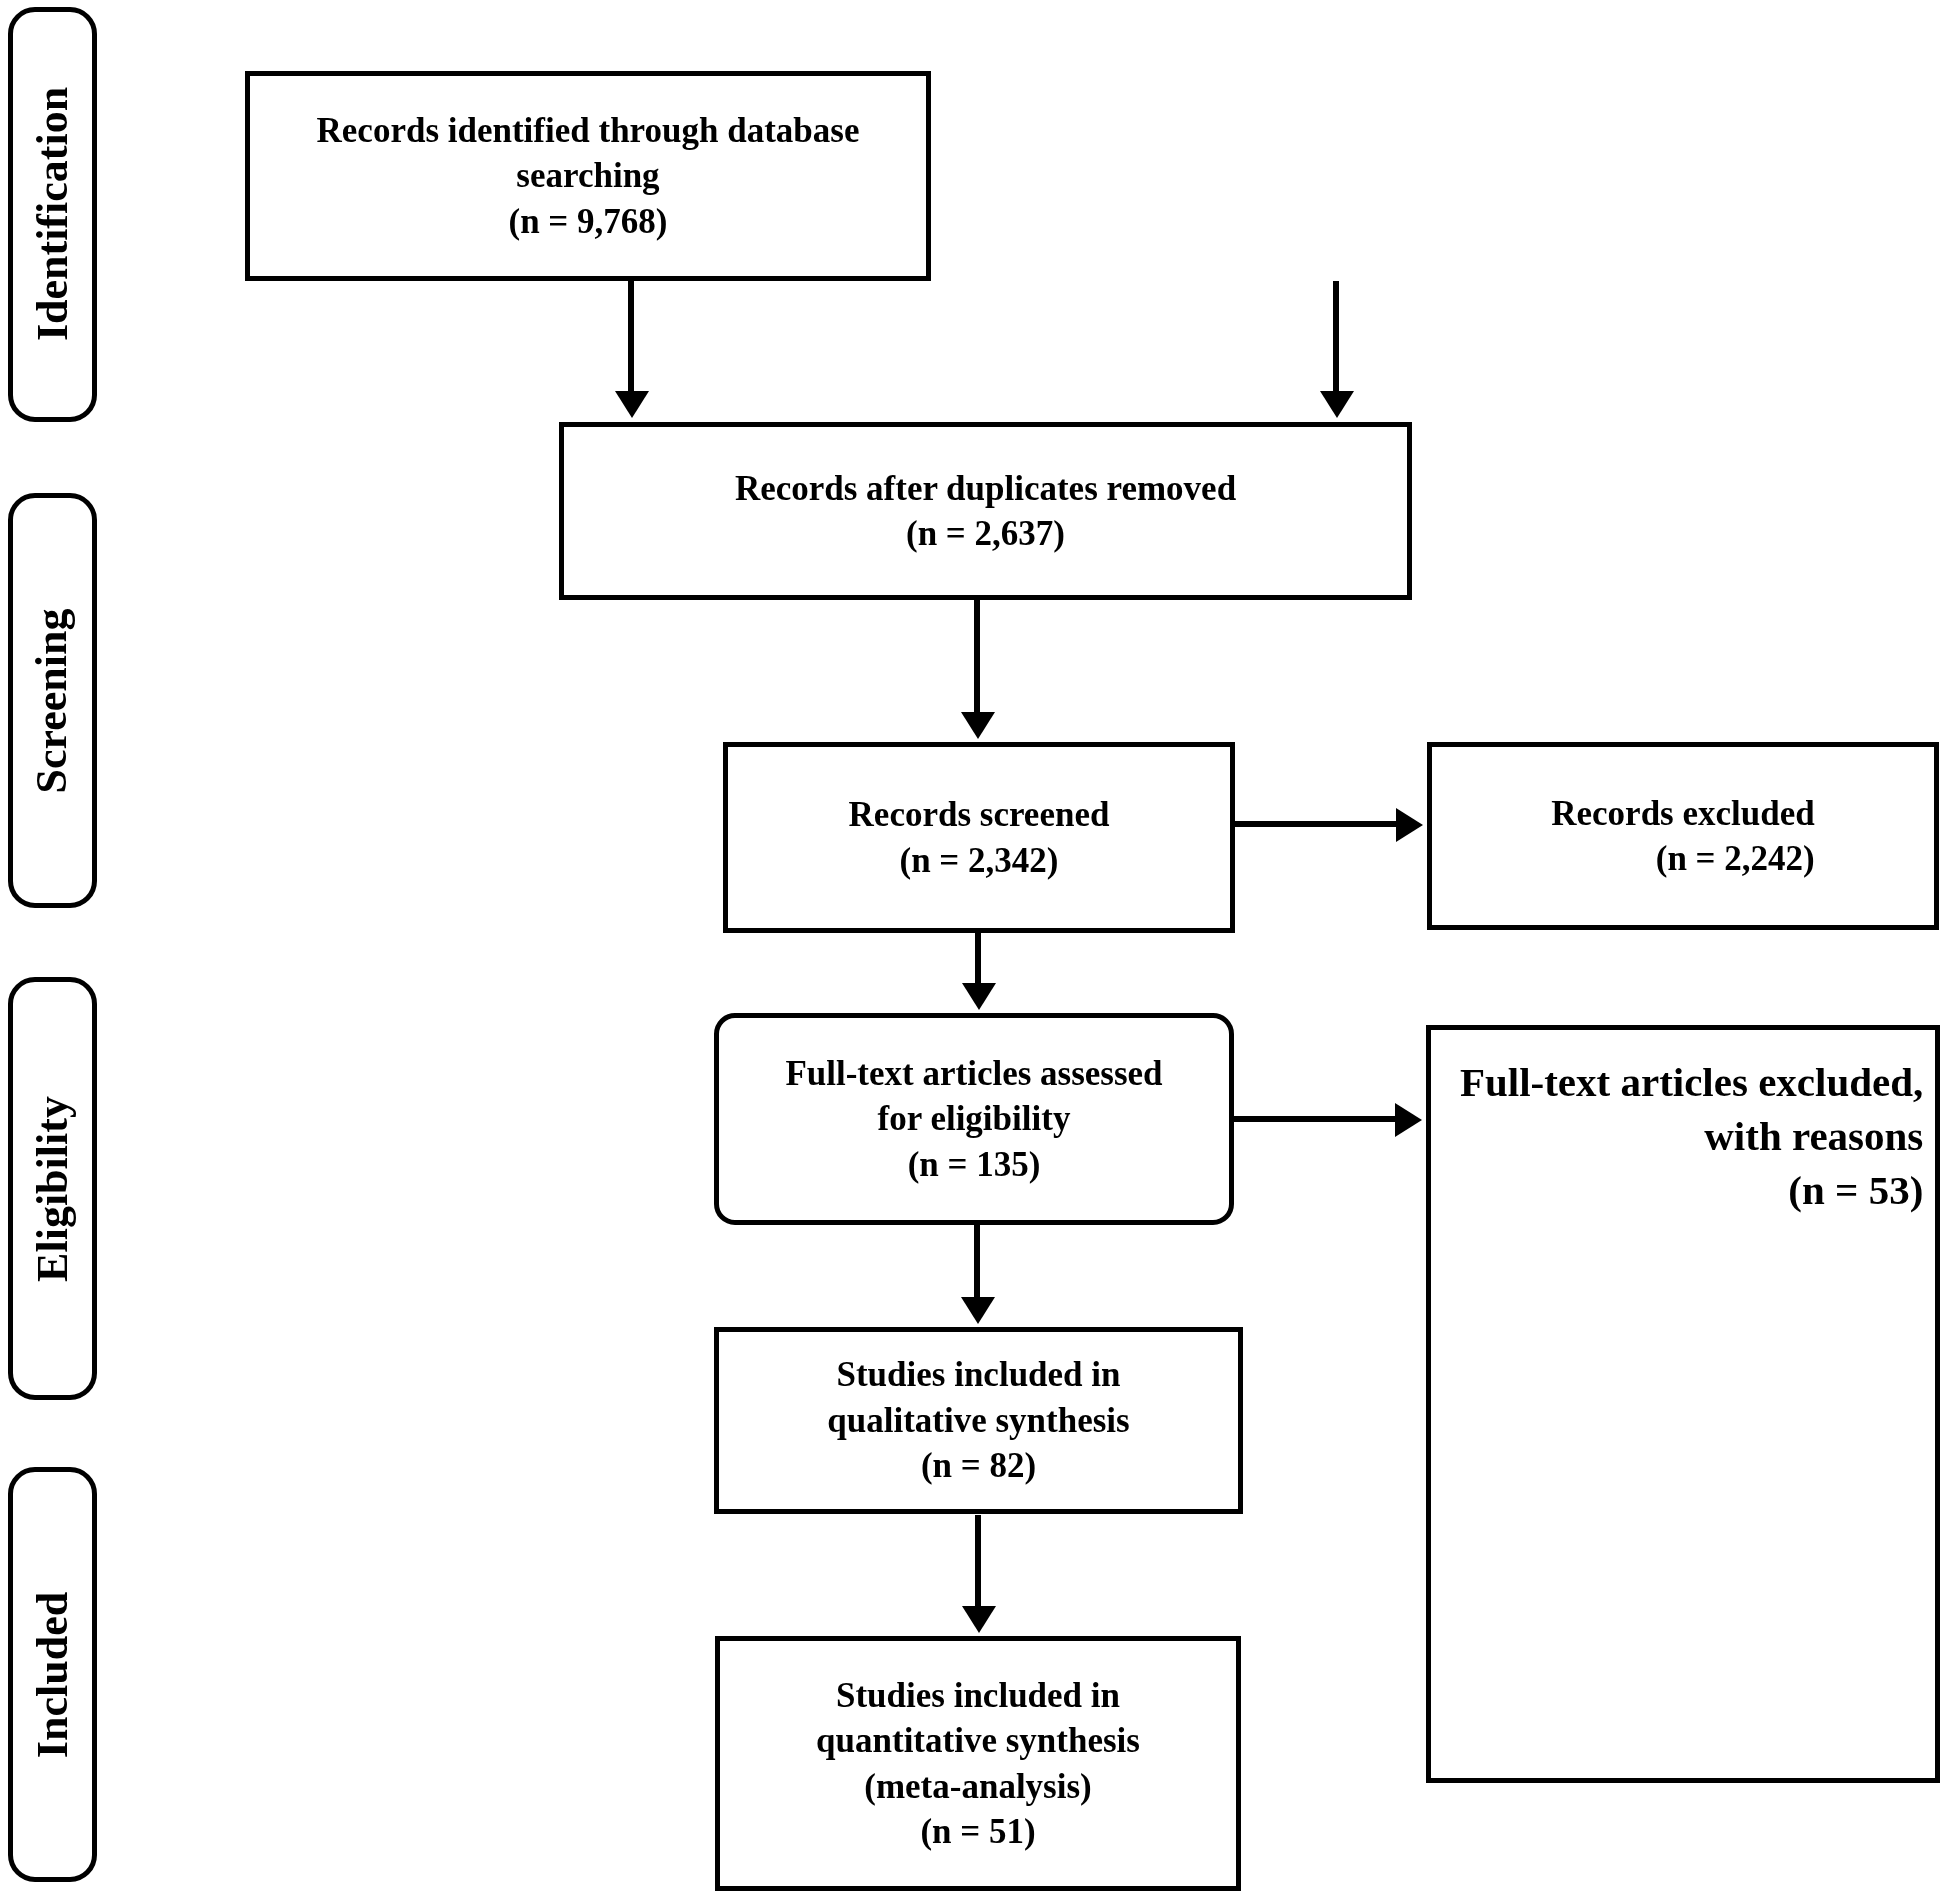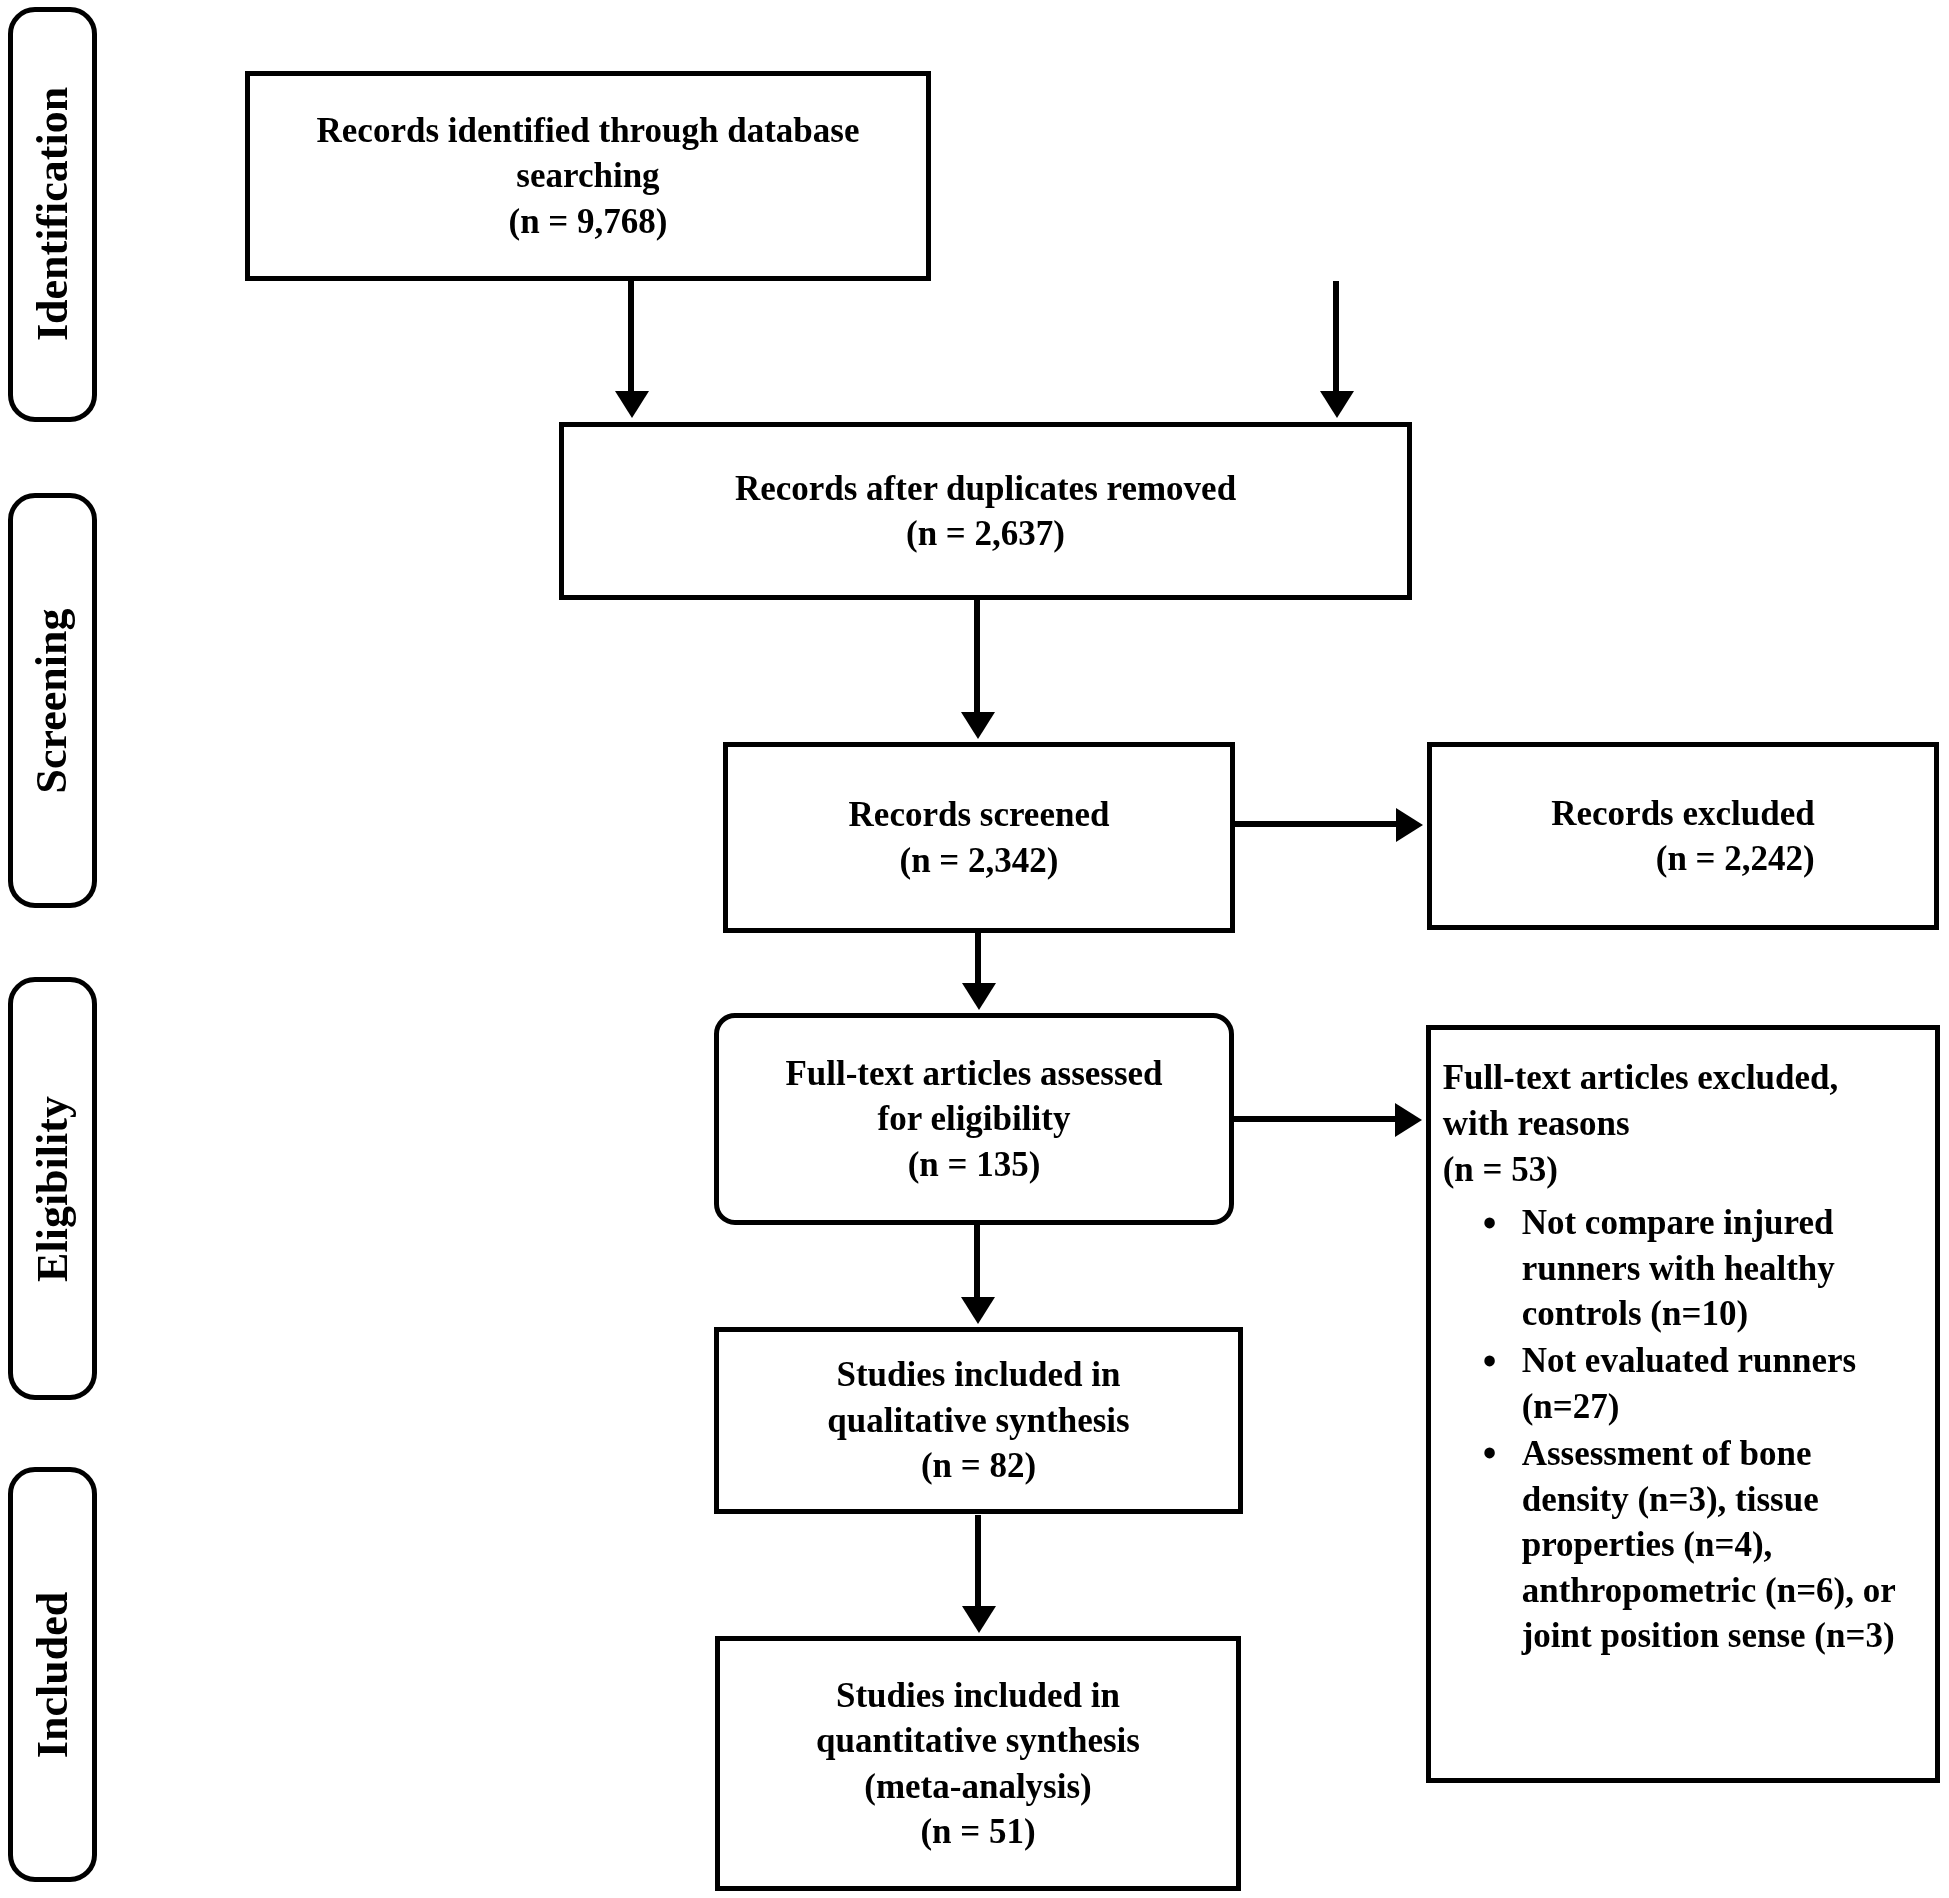--- a/index.html
+++ b/index.html
@@ -58,23 +58,23 @@
 
   
   .fbox.reasons {
     display: block;
     text-align: left;
     padding: 25px 11.7px 8.4px 11.7px;
   }
   .reasons-header {
     white-space: pre-line;
     font-weight: bold;
-    font-size: 35px;
+    font-size: 41px;
     line-height: 1.32;
-    text-align: left;
+    text-align: right;
   }
   .reasons-list {
     margin: 6.7px 0 0 0;
     padding: 0 0 0 35px;
     list-style: none;
   }
   .reasons-list li {
     position: relative;
     width: 420px;
     padding-left: 44px;
@@ -148,25 +148,20 @@
   <div class="fbox" style="left:714px;top:1013px;width:520px;height:212px;border-radius:21px;">
     <div class="fbox-text">Full-text articles assessed
 for eligibility
 (n = 135)</div>
   </div>
 
   <div class="fbox reasons" style="left:1426px;top:1025px;width:514px;height:758px;">
     <div class="reasons-header">Full-text articles excluded,
 with reasons
 (n = 53)</div>
-    <ul class="reasons-list">
-      <li>Not compare injured runners with healthy controls (n=10)</li>
-      <li>Not evaluated runners (n=27)</li>
-      <li>Assessment of bone density (n=3), tissue properties (n=4), anthropometric (n=6), or joint position sense (n=3)</li>
-    </ul>
   </div>
 
   <div class="fbox" style="left:714px;top:1327px;width:529px;height:187px;">
     <div class="fbox-text">Studies included in
 qualitative synthesis
 (n = 82)</div>
   </div>
   <div class="fbox" style="left:715px;top:1636px;width:526px;height:255px;">
     <div class="fbox-text">Studies included in
 quantitative synthesis

